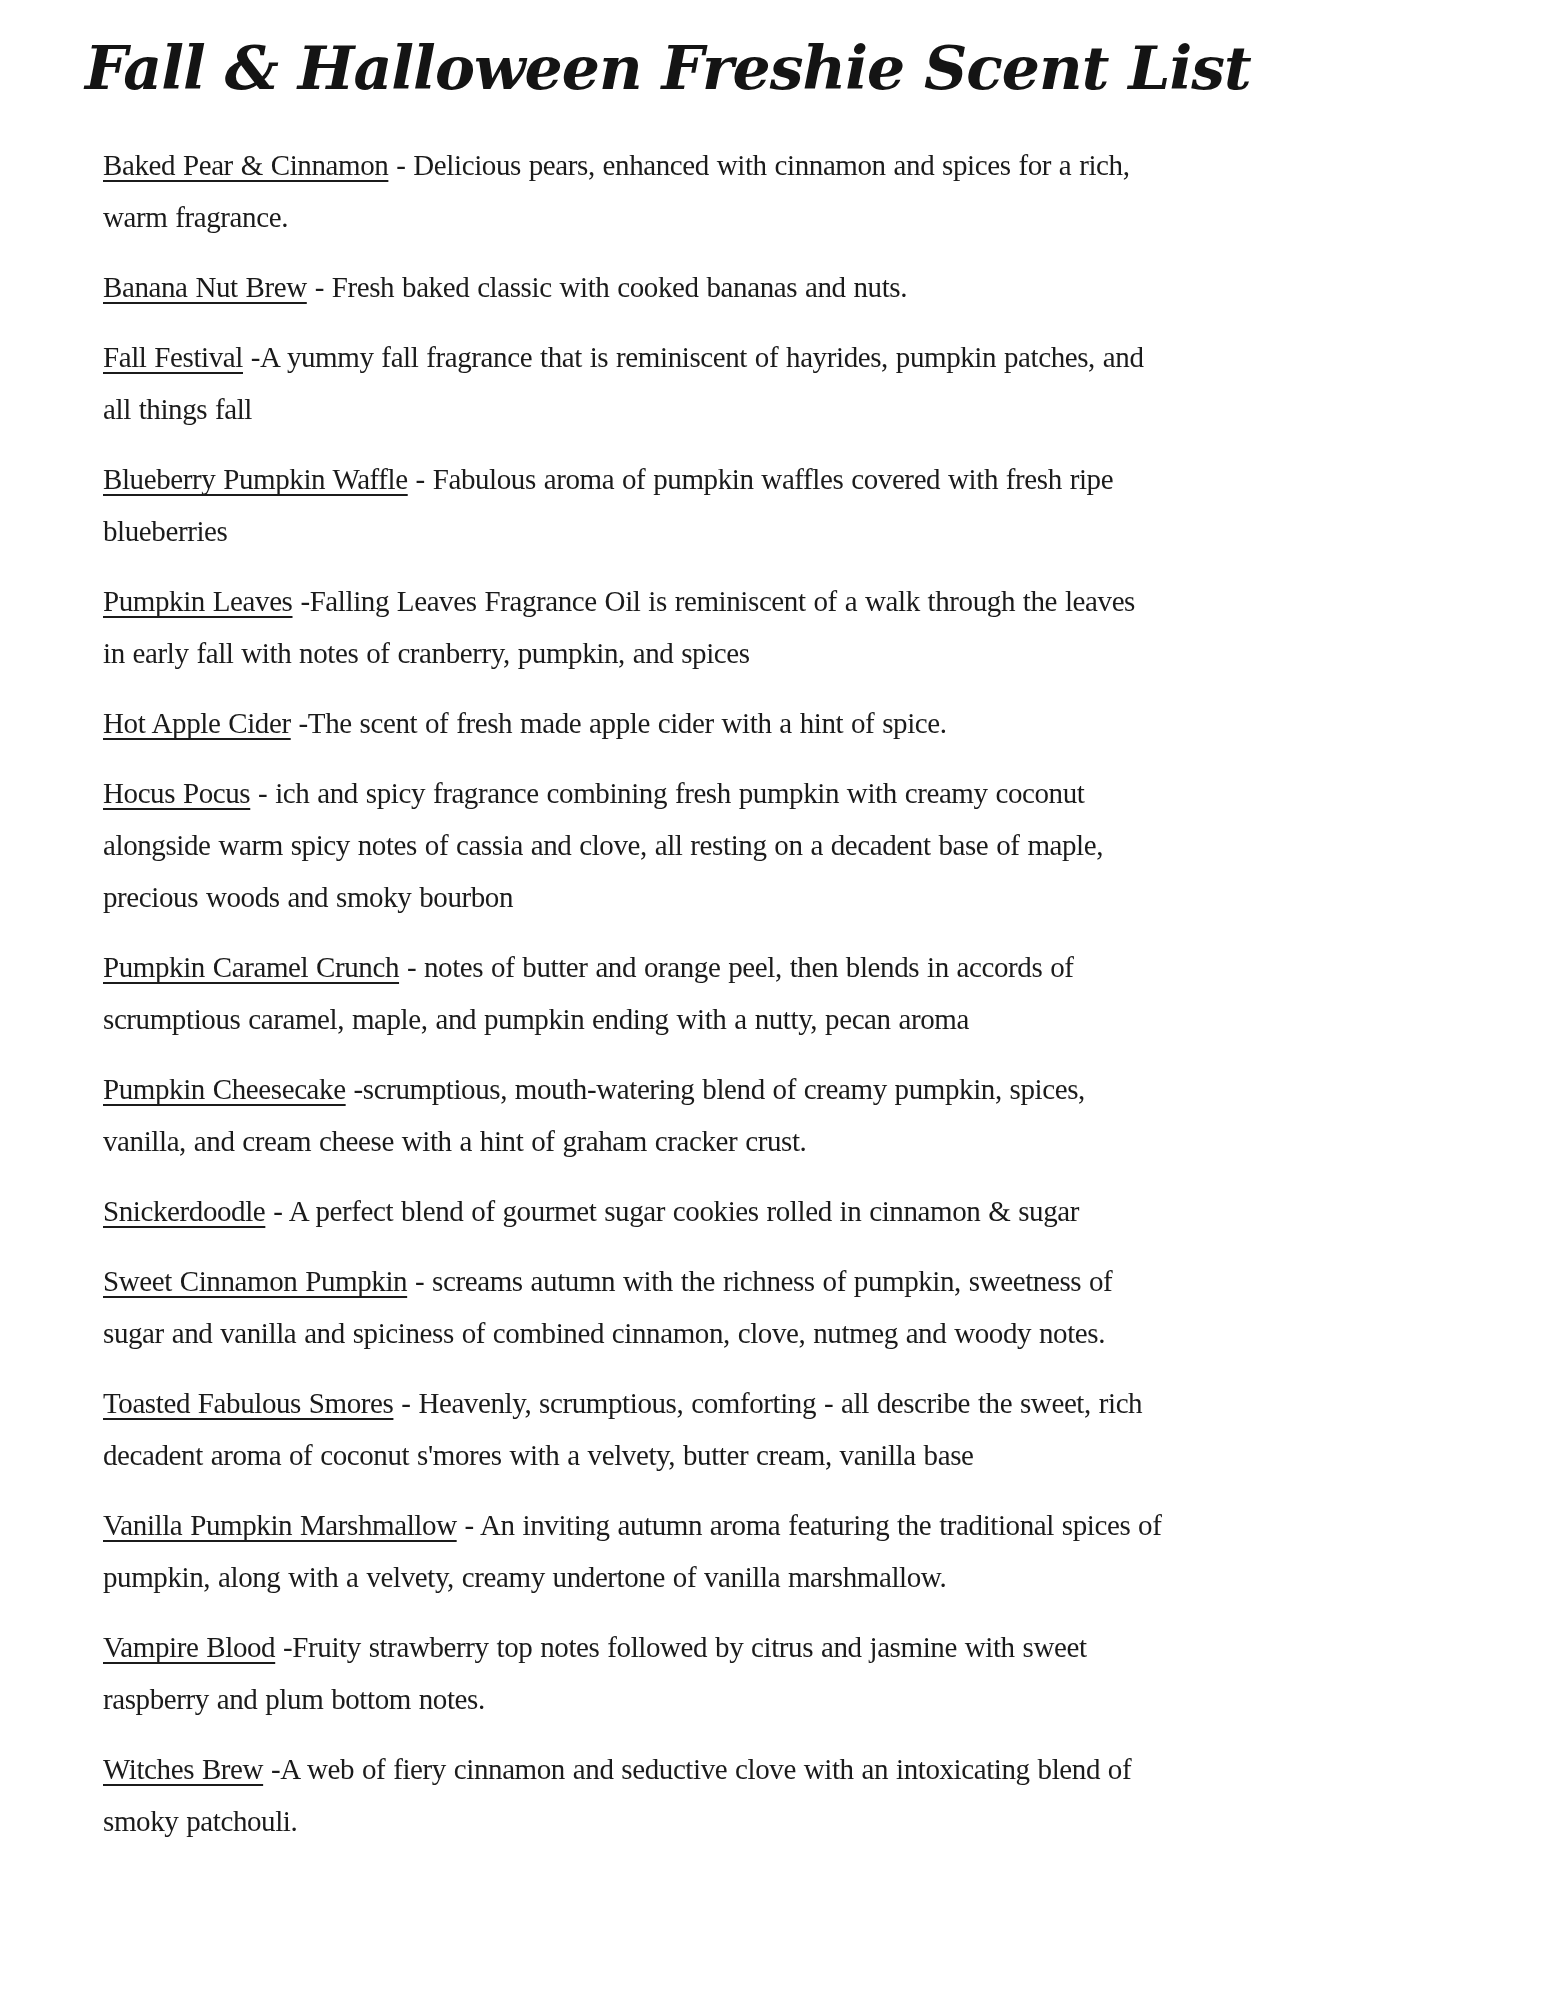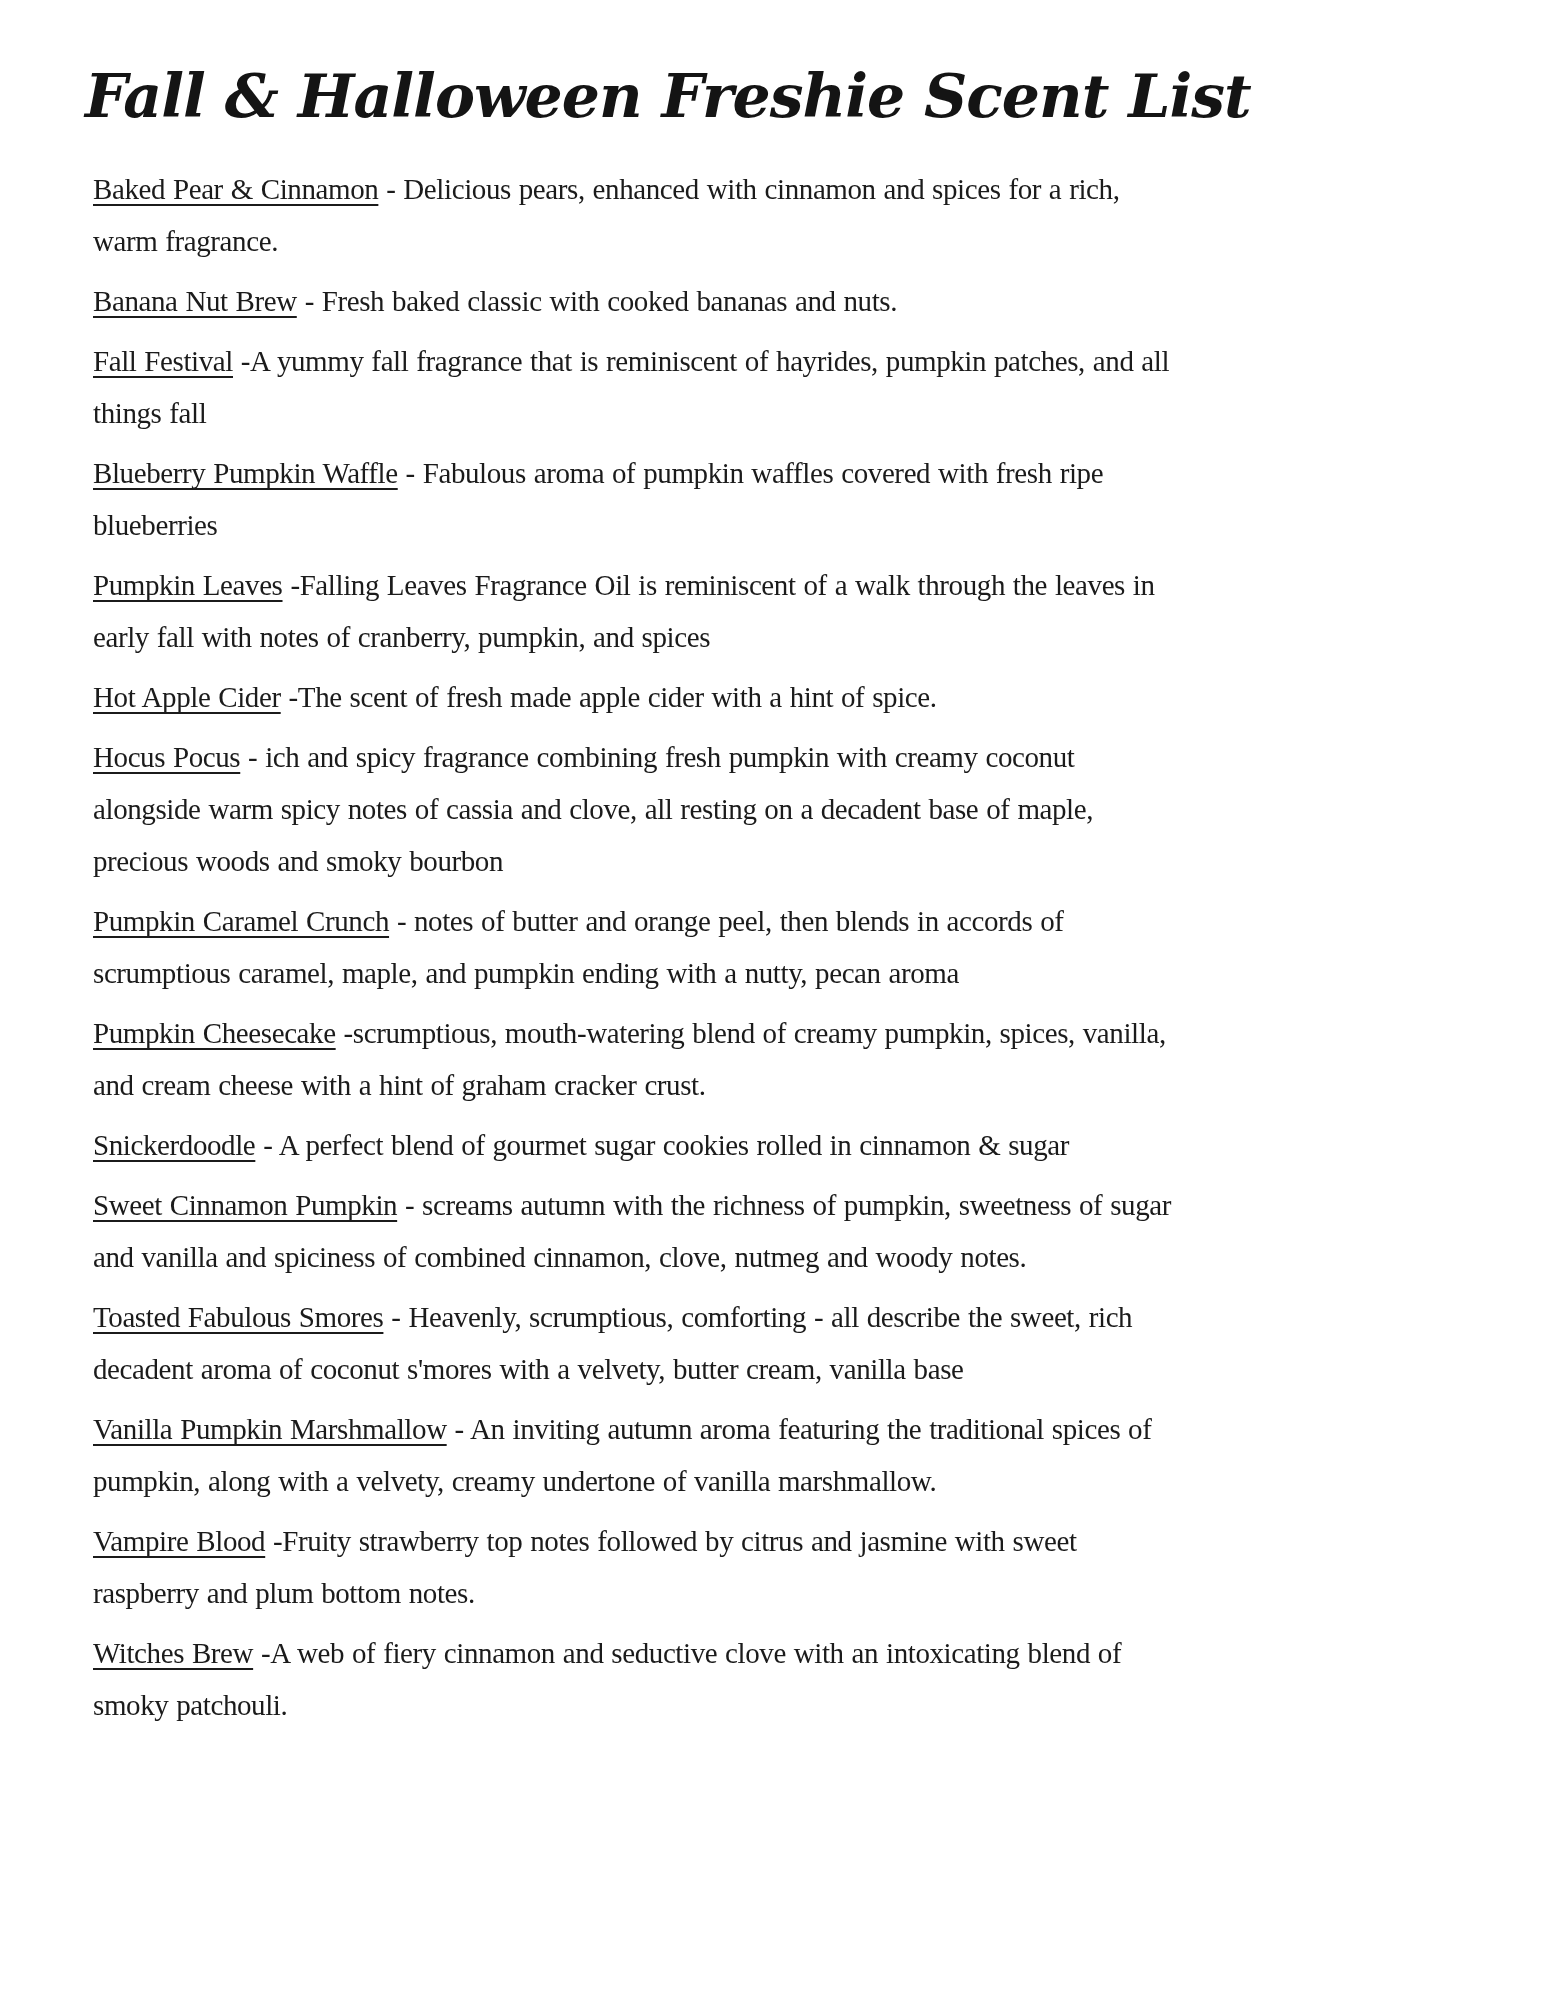--- a/index.html
+++ b/index.html
@@ -11,21 +11,21 @@
     height: 2000px;
     background: #ffffff;
     color: #1b1b1b;
     font-family: "Liberation Serif", serif;
     overflow: hidden;
   }
   .page {
     box-sizing: border-box;
     width: 1545px;
     height: 2000px;
-    padding: 44px 0 0 85px;
+    padding: 16px 0 0 85px;
   }
   .title {
     width: 1040px;
     margin: 0 0 14px 0;
     text-align: center;
     font-family: "DejaVu Serif", serif;
     font-style: italic;
     font-weight: 700;
     font-size: 60px;
     line-height: 105px;
@@ -34,21 +34,21 @@
     color: #141414;
   }
   .scent-list {
     width: 1095px;
     font-size: 29px;
     line-height: 52px;
     letter-spacing: -0.4px;
     word-spacing: 1px;
   }
   .entry {
-    margin: 8px;
+    margin: 18px;
     padding: 0;
   }
   .scent-name {
     text-decoration: underline;
     text-decoration-thickness: 2px;
     text-underline-offset: 5px;
     text-decoration-skip-ink: none;
   }
 </style>
 </head>

